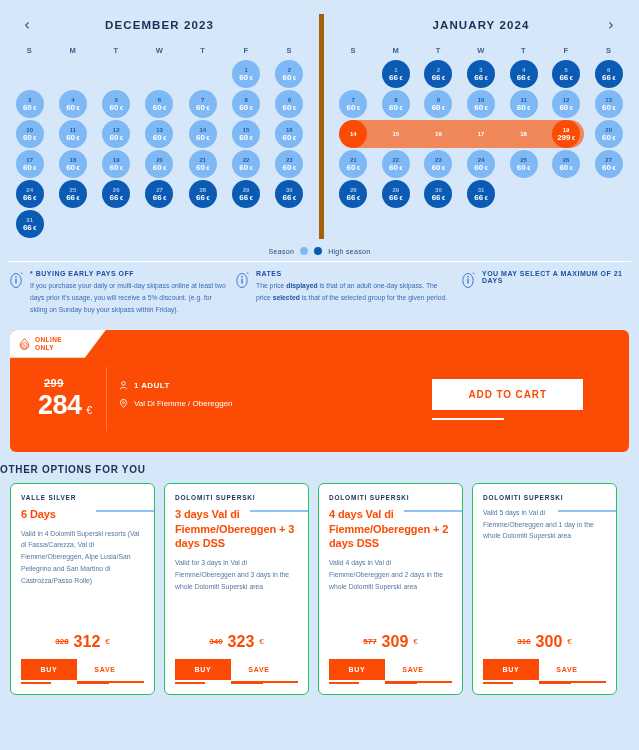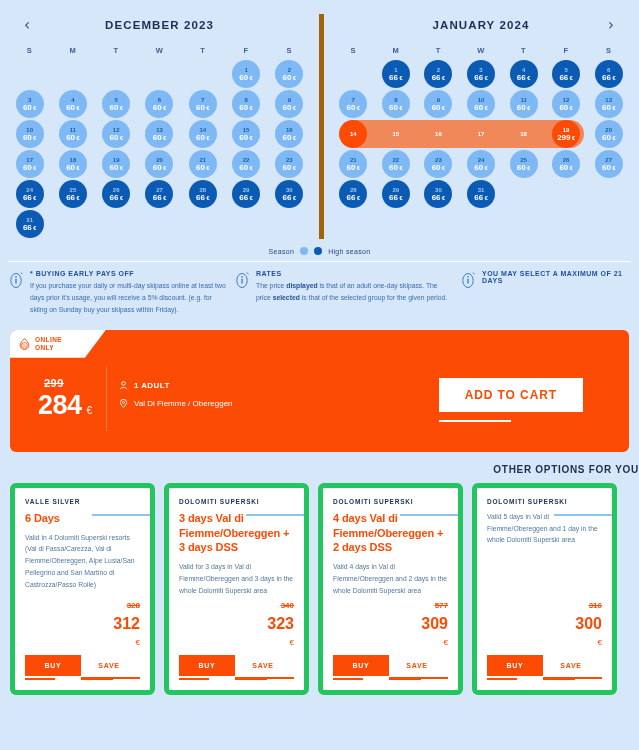--- a/index.html
+++ b/index.html
@@ -135,60 +135,60 @@
     color: #ffffff; font-size: 8px; line-height: 1.55; margin-bottom: 3px;
   }
   .det-row .ico { flex: 0 0 9px; margin-top: 1px; }
   .det-row.bold { font-weight: bold; letter-spacing: .4px; }
   .cart-actions {
     margin-left: auto; display: flex; align-items: center;
     gap: 10px; padding-right: 46px; margin-top: 8px;
   }
   .btn-cart {
     background: #ffffff; color: #FB4B04; border: none;
-    font-family: inherit; font-size: 12px; font-weight: bold;
-    letter-spacing: .9px; padding: 10px 26px; cursor: pointer;
+    font-family: inherit; font-size: 10px; font-weight: bold;
+    letter-spacing: .9px; padding: 10px 36px; cursor: pointer;
   }
   .btn-save-later {
     background: transparent; color: #ffffff; border: none;
     font-family: inherit; font-size: 7.5px; font-weight: bold;
     letter-spacing: .9px; cursor: pointer; padding: 10px 6px;
   }
   .uline { position: absolute; height: 2px; background: #ffffff; }
 
   
   .other-title {
-    text-align: right; font-size: 10px; font-weight: bold;
+    text-align: left; font-size: 10px; font-weight: bold;
     letter-spacing: .7px; color: #1b2f52; margin: 12px 0 8px;
   }
   .cards { display: flex; gap: 9px; padding: 0 10px; }
   .card {
-    width: 145px; background: #ffffff; border: 5px solid #22c55e;
+    width: 145px; background: #ffffff; border: 1px solid #22c55e;
     border-radius: 6px; padding: 10px 10px 8px;
     display: flex; flex-direction: column; height: 212px;
     position: relative;
   }
   .card-brand {
     font-size: 6.5px; font-weight: bold; letter-spacing: .8px;
     color: #1b2f52; margin-bottom: 6px;
   }
   .card-rule {
     position: absolute; right: 0; top: 26px;
     width: 58px; height: 2px; background: #8CC3F2;
   }
   .card-name {
     font-size: 11px; font-weight: bold; color: #FB4B04;
     line-height: 1.35; margin-bottom: 6px; letter-spacing: -.1px;
   }
   .card-desc {
     font-size: 6.8px; line-height: 1.75; color: #52789f; flex: 1;
   }
   .card-price {
-    display: flex; align-items: flex-end; justify-content: center;
-    gap: 5px; margin: 4px 0 8px; flex-direction: column;
+    display: flex; align-items: center; justify-content: center;
+    gap: 5px; margin: 4px 0 8px;
   }
   .card-price .was {
     font-size: 8px; font-weight: bold; color: #FB4B04;
     text-decoration: line-through;
   }
   .card-price .now { font-size: 16px; font-weight: bold; color: #FB4B04; }
   .card-price .cur { font-size: 8px; color: #FB4B04; }
   .card-actions { display: flex; align-items: stretch; position: relative; }
   .btn-buy {
     background: #FB4B04; color: #ffffff; border: none;

